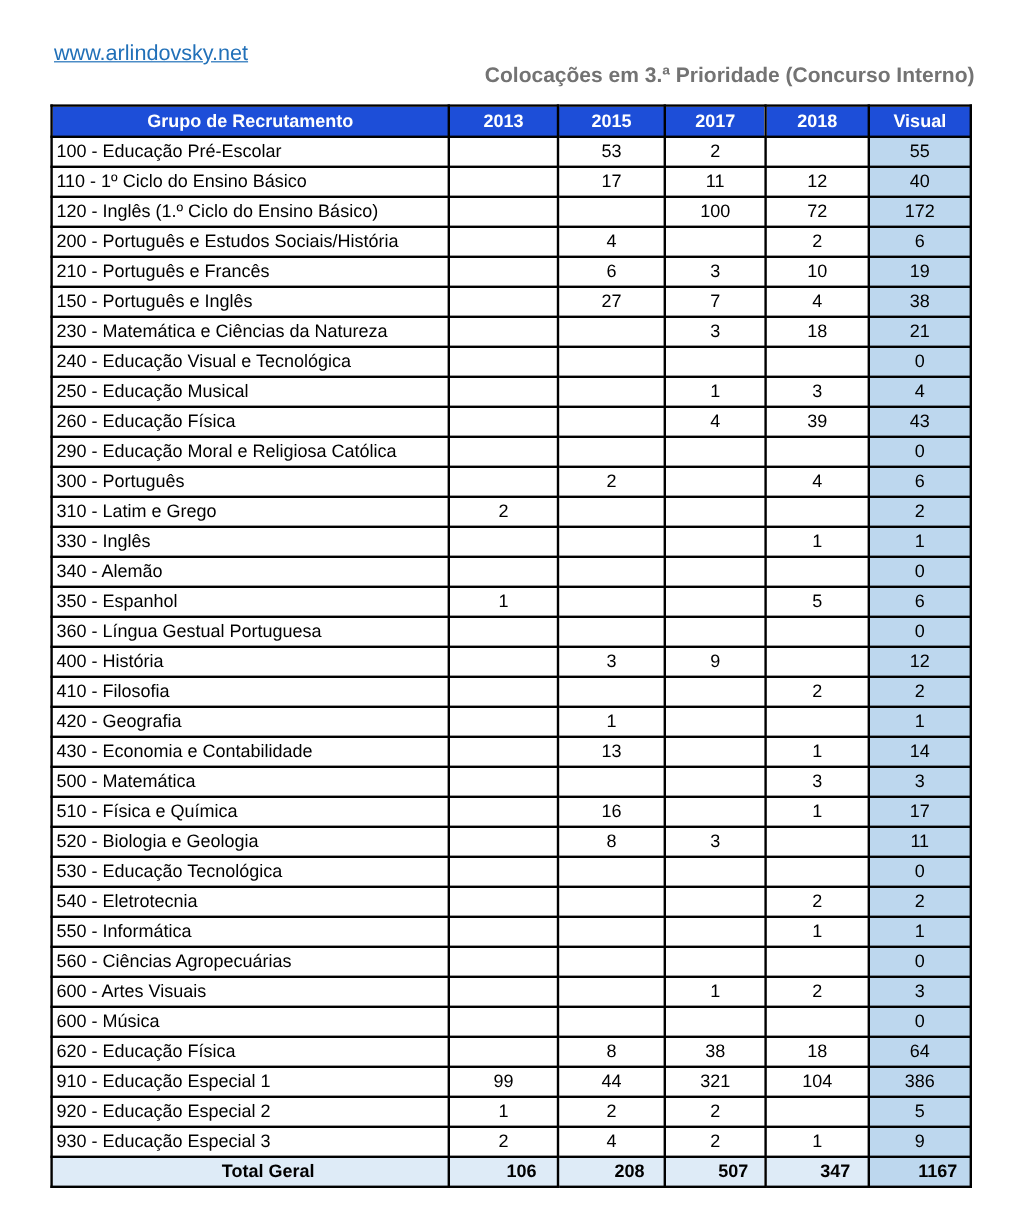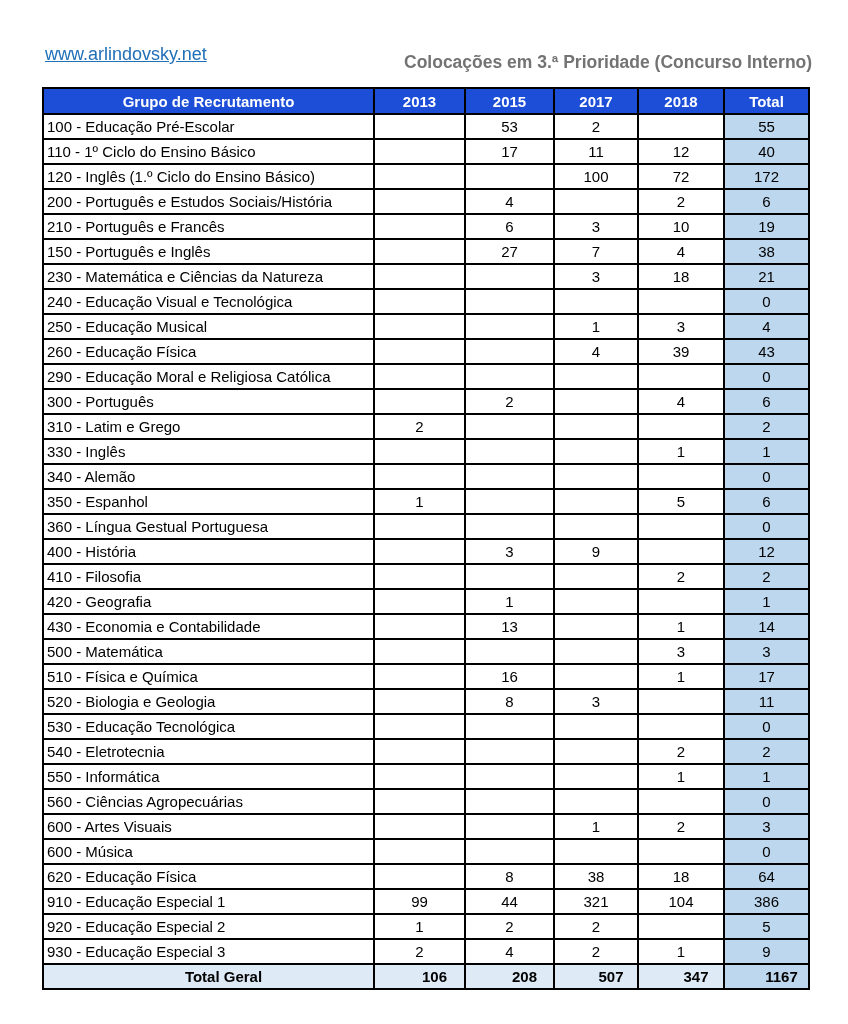--- a/index.html
+++ b/index.html
@@ -5,21 +5,21 @@
   html, body { margin: 0; padding: 0; }
   body {
     width: 848px; height: 1024px;
     background: #ffffff;
     font-family: "Liberation Sans", sans-serif;
     color: #000;
   }
   .page { position: relative; width: 848px; height: 1024px; background: #ffffff; overflow: hidden; }
 
   .site-link {
-    position: absolute; left: 45px; top: 44px;
+    position: absolute; left: 45px; top: 34px;
     font-size: 18px; color: #2170B8; 
     cursor: pointer;
   }
   .page-title {
     position: absolute; left: 404px; top: 52px;
     font-size: 17.5px; font-weight: bold; color: #737373;
     white-space: nowrap;
   }
 
   table.data {
@@ -68,21 +68,21 @@
       <col style="width:86px">
       <col style="width:85px">
     </colgroup>
     <thead>
       <tr>
         <th>Grupo de Recrutamento</th>
         <th>2013</th>
         <th>2015</th>
         <th>2017</th>
         <th>2018</th>
-        <th>Total</th>
+        <th>Visual</th>
       </tr>
     </thead>
     <tbody id="table-body">
         <tr>
           <td class="name">100 - Educação Pré-Escolar</td>
           <td class="num"></td>
           <td class="num">53</td>
           <td class="num">2</td>
           <td class="num"></td>
           <td class="num total">55</td>

